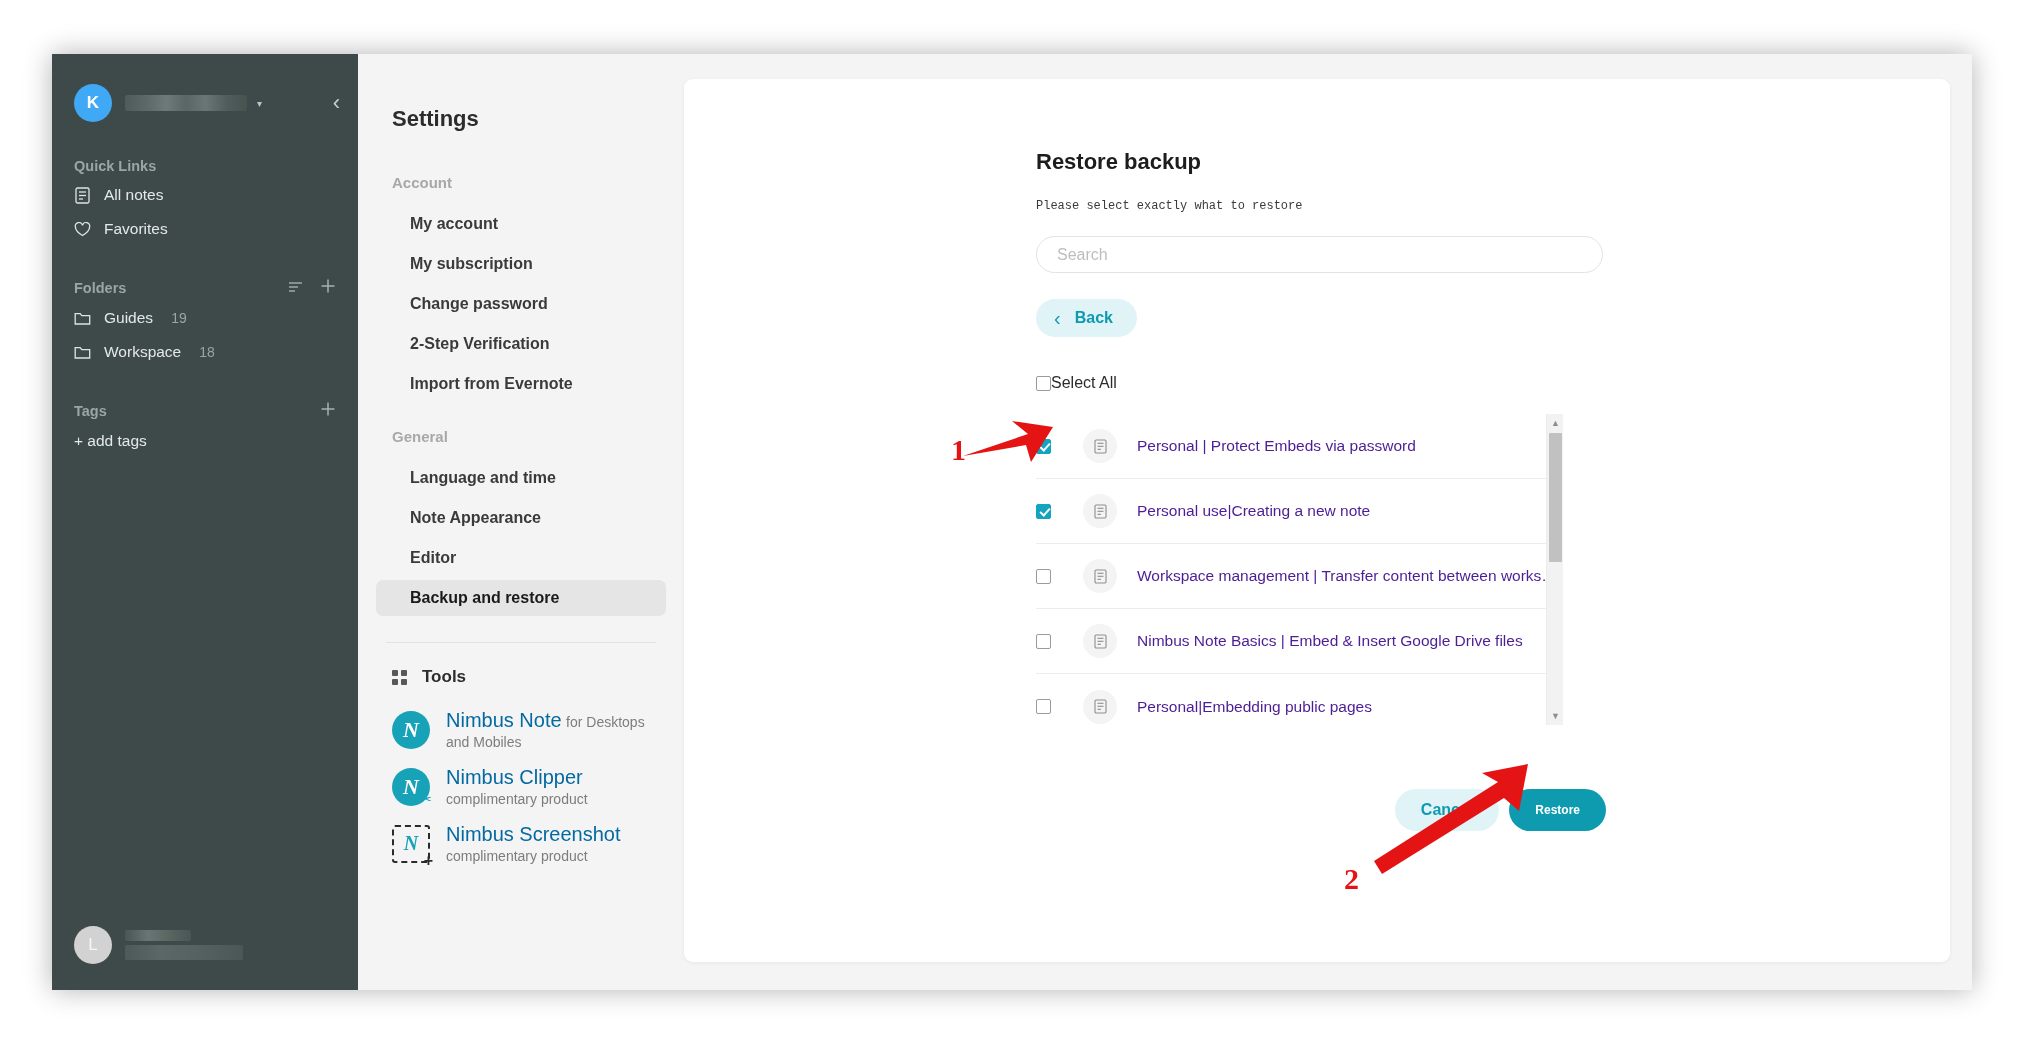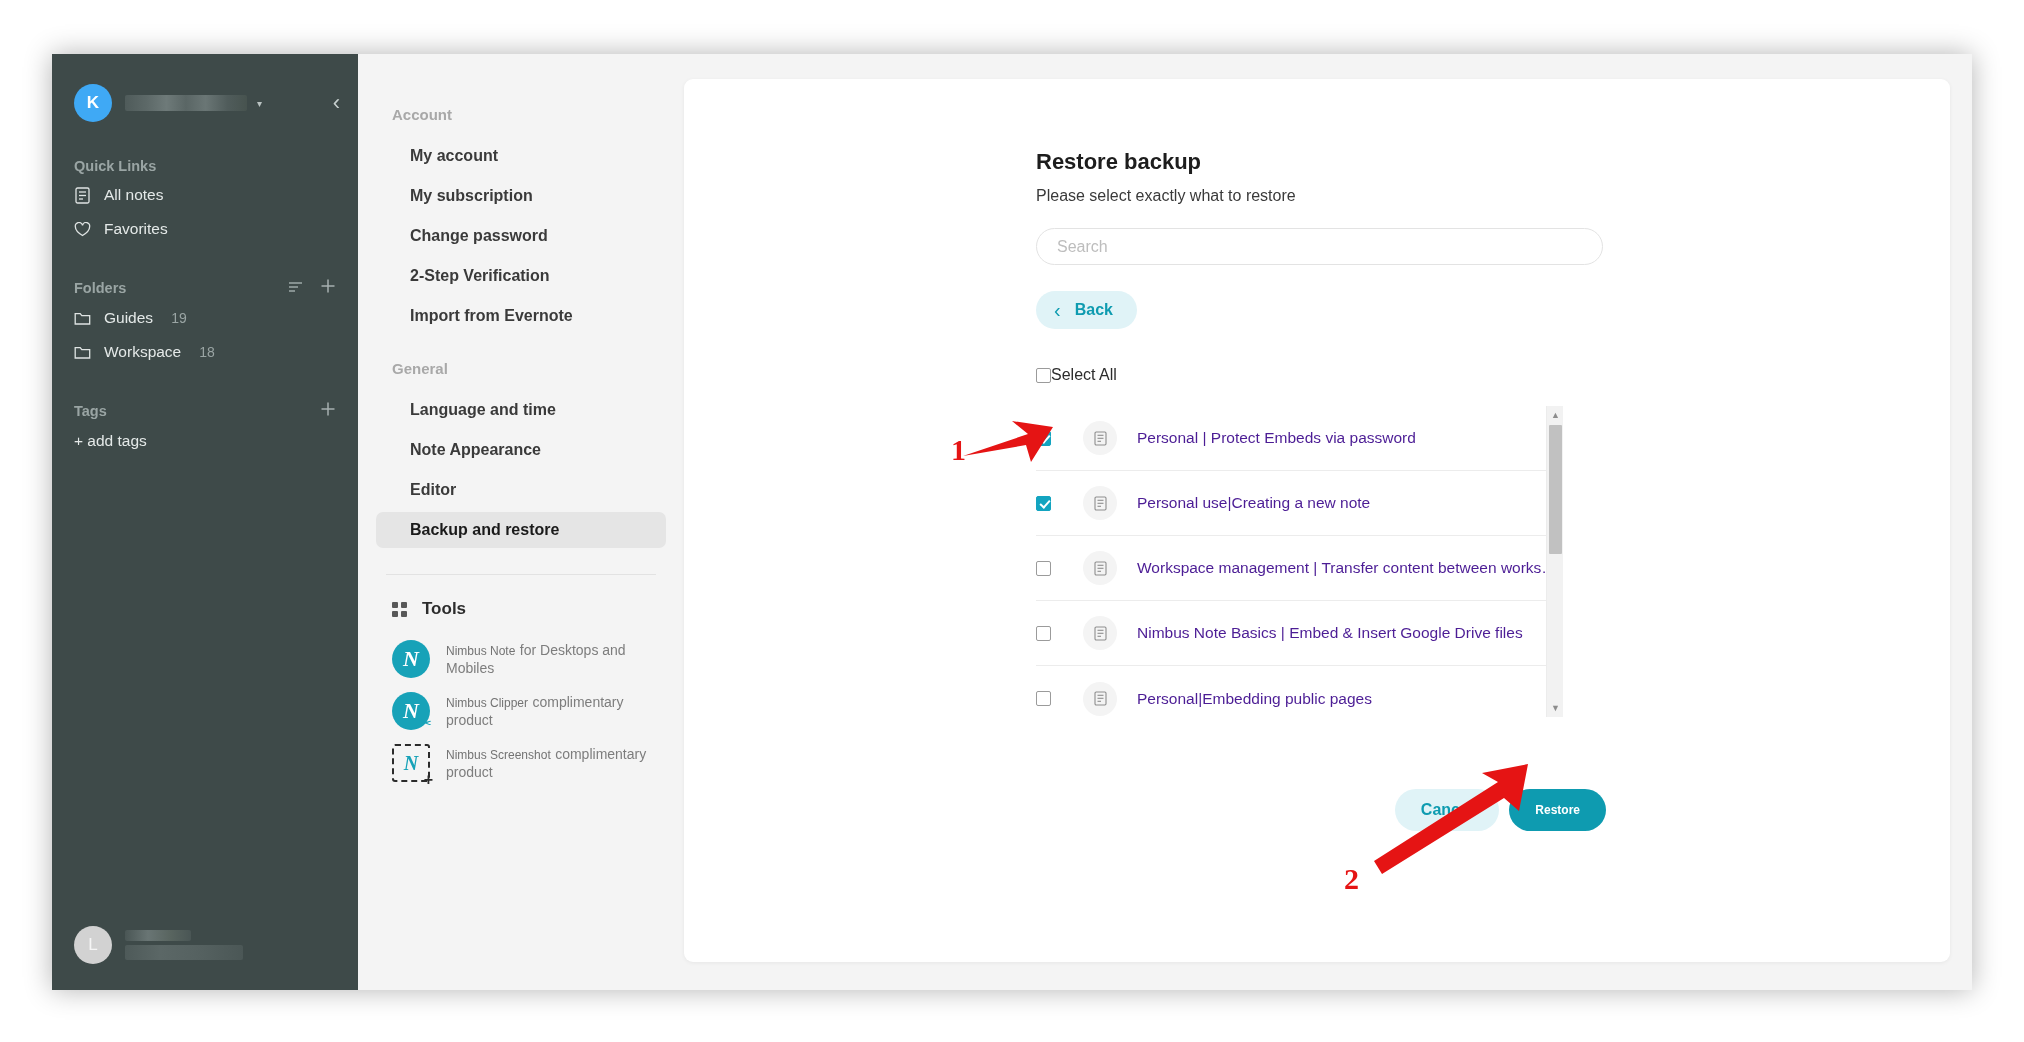--- a/index.html
+++ b/index.html
@@ -151,39 +151,39 @@
     color: #17a2b8; font-family: "Liberation Serif", serif;
     font-size: 20px; font-style: italic; font-weight: bold;
     position: relative;
   }
   .tool-square::after {
     content: "+"; position: absolute; right: -5px; bottom: -9px;
     color: #2b2b2b; font-size: 16px; font-family: "Liberation Sans", sans-serif;
     font-style: normal; font-weight: bold;
   }
   .scissor { position: absolute; right: -2px; bottom: -1px; font-size: 14px; color: #17a2b8; }
-  .tool-txt .t1 { font-size: 12px; color: #737373; line-height: 1.25; }
+  .tool-txt .t1 { font-size: 20px; color: #0369a1; line-height: 1.25; }
   .tool-txt .t2 { font-size: 14px; color: #7d7d7d; line-height: 1.3; }
 
   
   .main-area {
     flex: 1; background: #f4f4f4; position: relative;
     padding: 25px 22px 28px 0;
   }
   .card {
     background: #fff; border-radius: 9px; height: 100%;
     box-shadow: 0 1px 4px rgba(0,0,0,.06);
     position: relative;
   }
 
   .panel {
     position: absolute; left: 352px; top: 70px; width: 570px;
   }
   .panel-title { font-size: 22px; font-weight: bold; color: #1d1d1d; }
-  .panel-sub { font-size: 16px; color: #3a3a3a; margin-top: 12px; }
+  .panel-sub { font-size: 12px; color: #3a3a3a; margin-top: 24px; font-family: Liberation Mono, monospace; }
 
   .search-box {
     margin-top: 23px; width: 567px; height: 37px;
     border: 1px solid #e3e3e3; border-radius: 19px;
     display: flex; align-items: center; padding: 0 20px;
     background: #fff;
   }
   .search-box input {
     border: none; outline: none; width: 100%;
     font-size: 16px; color: #3a3a3a;
@@ -379,20 +379,21 @@
       <div class="sb-bottom">
         <div class="avatar-l">L</div>
         <div class="bottom-blur">
           <i class="bb1"></i>
             <i class="bb2"></i>
         </div>
       </div>
     </aside>
 
     <nav class="settings-nav">
+      <div class="settings-title">Settings</div>
 
       <div class="nav-group-label">Account</div>
       <div class="nav-item">My account</div>
       <div class="nav-item">My subscription</div>
       <div class="nav-item">Change password</div>
       <div class="nav-item">2-Step Verification</div>
       <div class="nav-item">Import from Evernote</div>
 
       <div class="nav-gap"></div>
 

